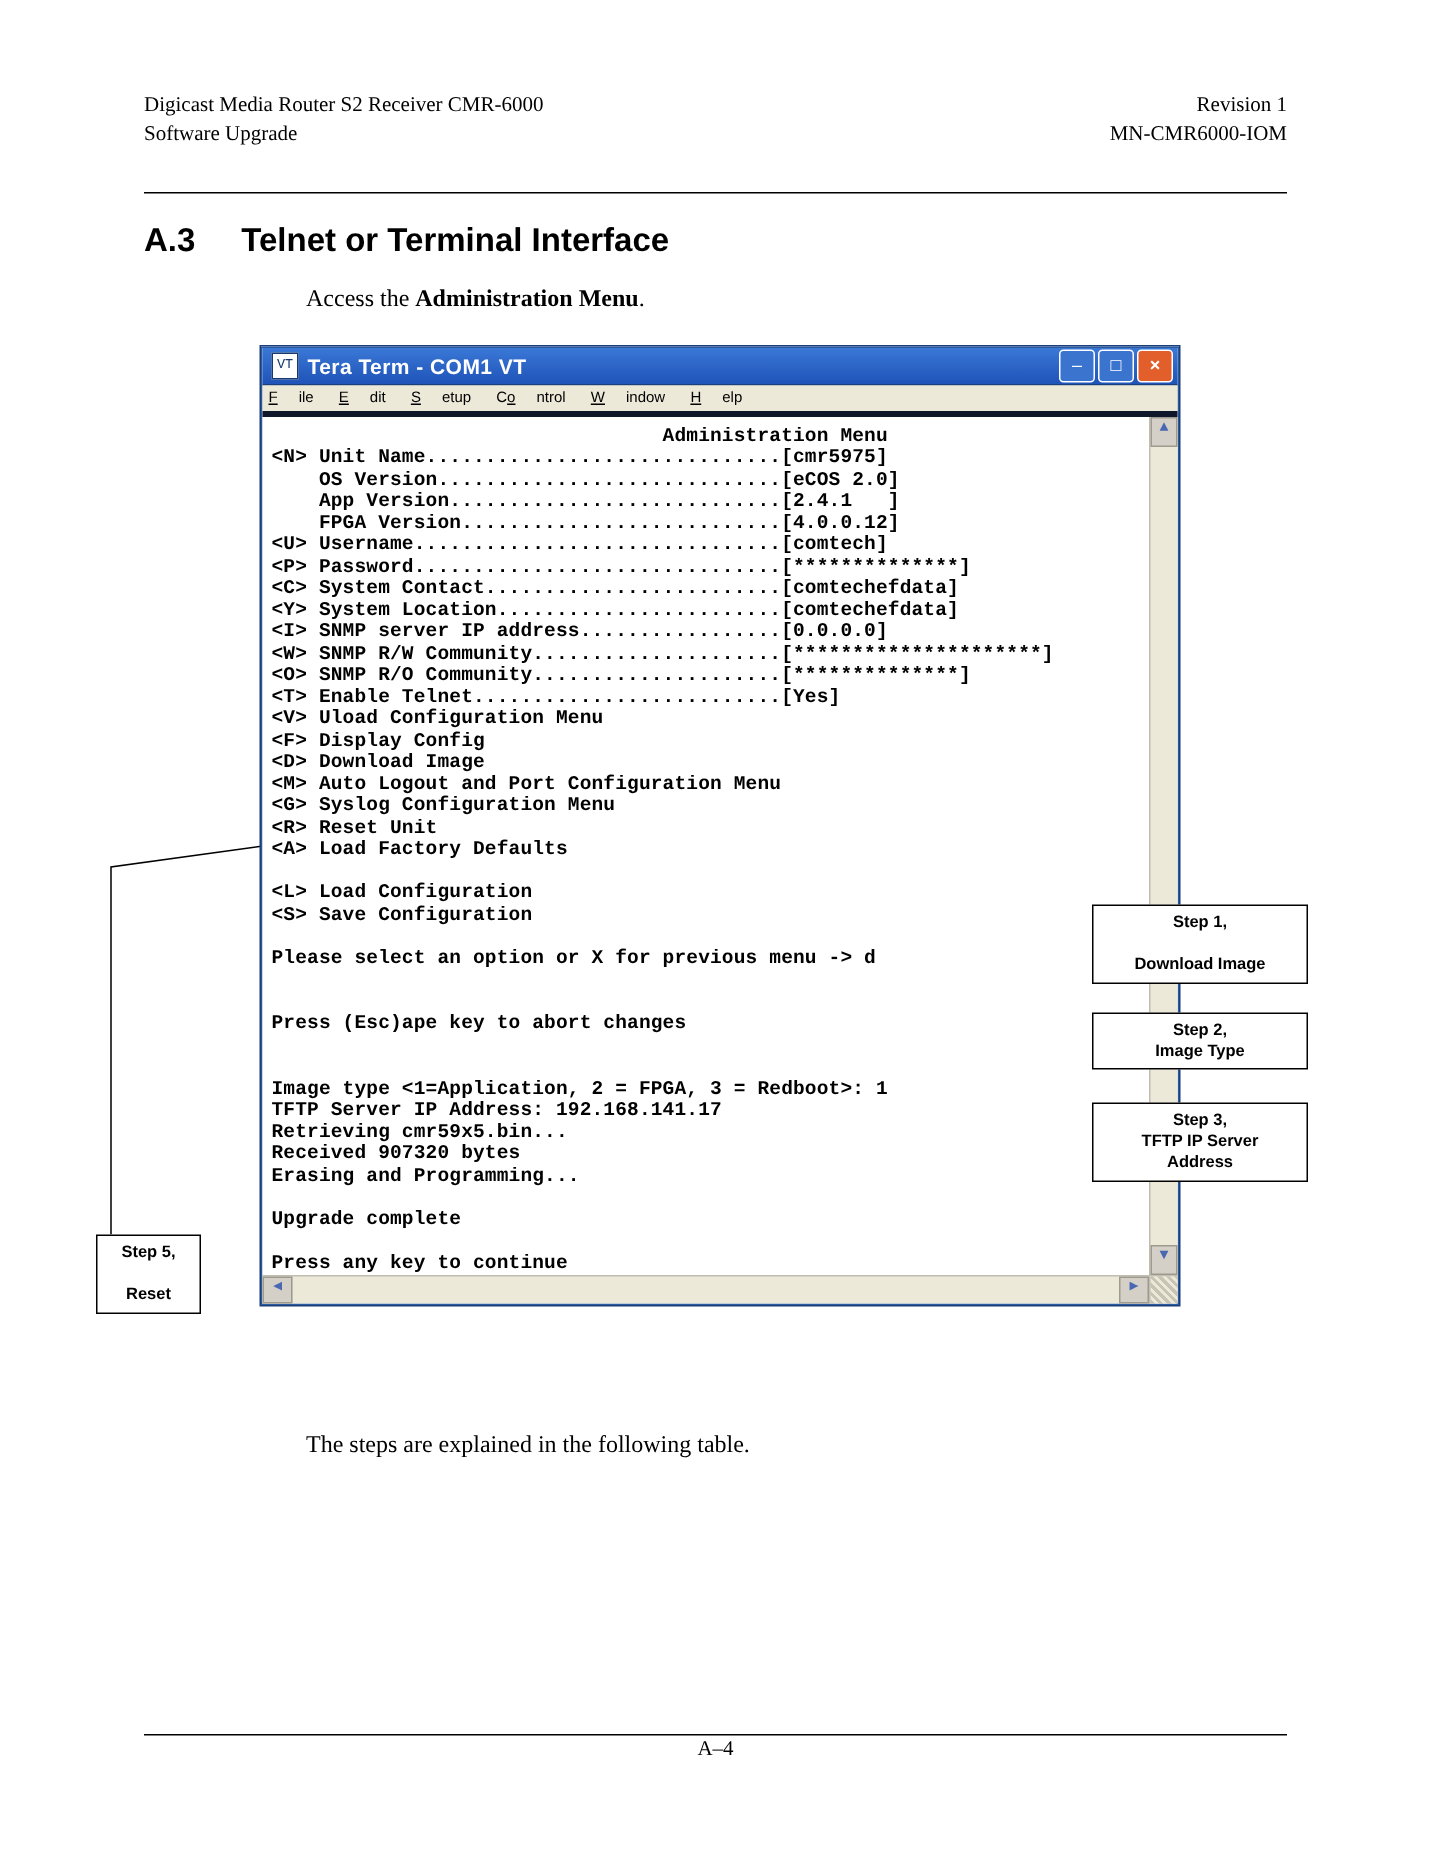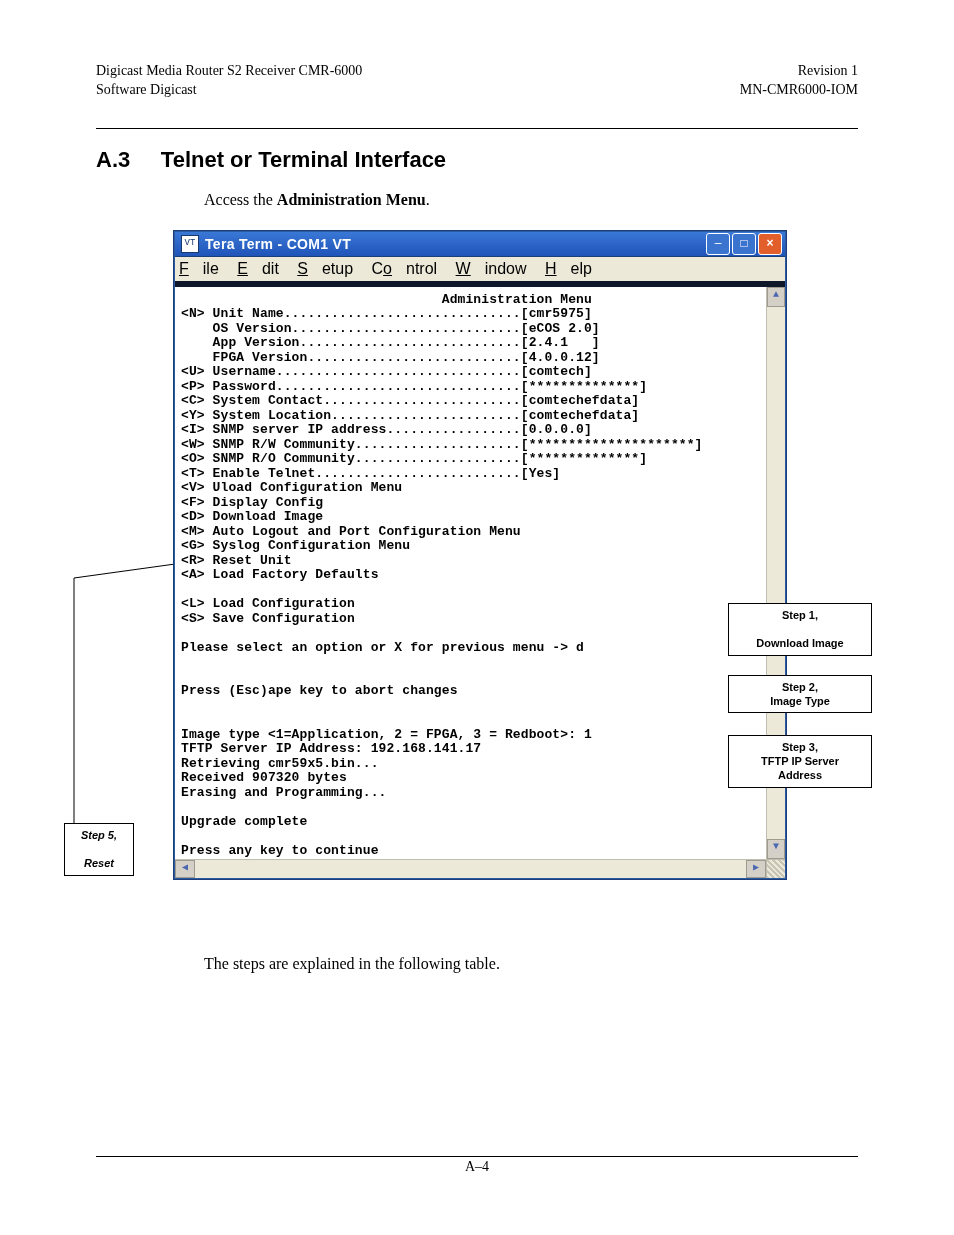--- a/index.html
+++ b/index.html
@@ -87,24 +87,24 @@
     font-family:"Tahoma",sans-serif;
     font-size:12px;
     line-height:18px;
     text-align:center;
     color:#fff;
   }
   .winbtn.min, .winbtn.max { background:#3b74cf; }
   .winbtn.close { background:#e25f2b; border-color:#fff; font-weight:bold; }
   .menubar {
     background:#ece9d8;
-    border-bottom:6px solid #0f172a;
+    border-bottom:4px solid #0f172a;
     padding:3px 4px;
     font-family:"Tahoma",sans-serif;
-    font-size:16px;
+    font-size:10px;
     color:#000;
   }
   .menubar span { margin-right:14px; }
   .menubar .ul { text-decoration:underline; }
   .term-body-wrap { position:relative; }
   .term-body {
     background:#fff;
     color:#000;
     padding:6px 24px 4px 6px;
     white-space:pre;
@@ -191,21 +191,21 @@
   }
 </style>
 </head>
 <body>
 
 <div class="page">
 
   <div class="header-row">
     <div>
       <div>Digicast Media Router S2 Receiver CMR-6000</div>
-      <div>Software Digicast</div>
+      <div>Software Upgrade</div>
     </div>
     <div style="text-align:right">
       <div>Revision 1</div>
       <div>MN-CMR6000-IOM</div>
     </div>
   </div>
 
   <hr class="header-rule">
 
   <h2 class="section-heading">
@@ -309,21 +309,21 @@
         <div class="track"></div>
         <div class="arr">▶</div>
         <div class="grip"></div>
       </div>
     </div>
 
     <div class="callout" style="left:664px; top:372px;"><span>Step 1,<br><d><br>Download Image</d></span></div>
     <div class="callout" style="left:664px; top:444px;"><span>Step 2,<br>Image Type</span></div>
     <div class="callout" style="left:664px; top:504px;"><span>Step 3,<br>TFTP IP Server<br>Address</span></div>
 
-    <div class="callout callout-left" style="left:0px; top:592px;font-style:italic;"><span>Step 5,<br><r><br>Reset</r></span></div>
+    <div class="callout callout-left" style="left:0px; top:592px;"><span>Step 5,<br><r><br>Reset</r></span></div>
 
   </div>
 
   <p class="follow-text">The steps are explained in the following table.</p>
 
   <hr class="footer-rule">
   <div class="page-num">A–4</div>
 </div>
 
 </body></html>

